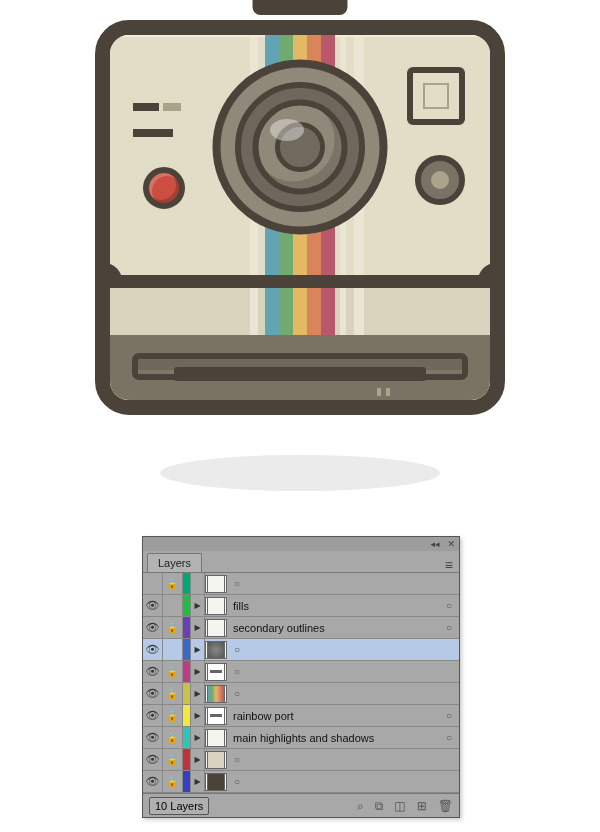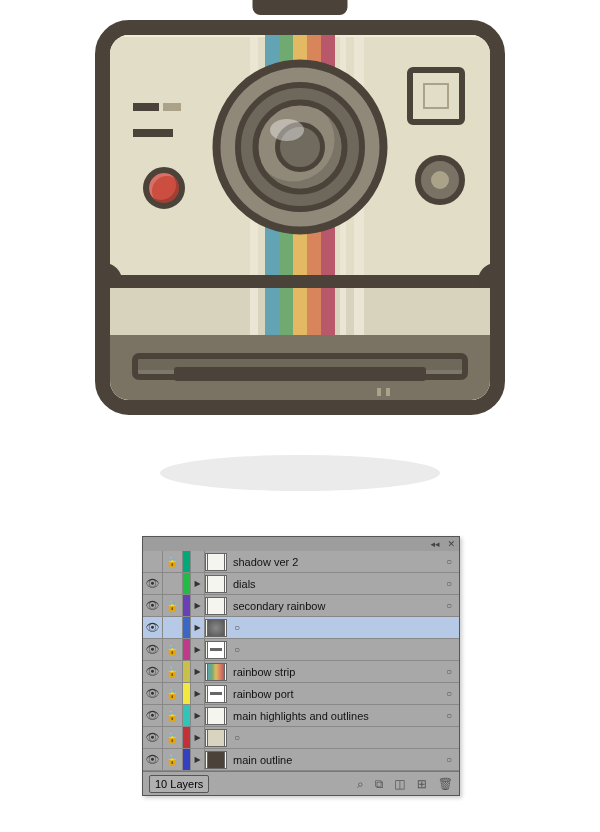--- a/index.html
+++ b/index.html
@@ -199,70 +199,73 @@
   </div>
 </div>
 
 <div class="shadow-ell"></div>
 
 <div class="panel">
   <div class="panel-head">
     <span class="dchevron">◂◂</span>
     <span class="xclose">✕</span>
   </div>
+  <div class="tabbar">
+    <div class="tab">Layers</div>
+    <span class="hamb">≡</span>
+  </div>
   <div class="layers" id="layer-list">
       <div class="layer">
         <div class="col vis"></div>
         <div class="col lock">
           <span class="lockicon">🔒</span>
         </div>
         <div class="col clr">
           <div class="clrswatch" style="background:#00aa77"></div>
         </div>
         <div class="col tog"></div>
         <div class="col thumb">
           <div class="thumb blank"></div>
         </div>
-        <div class="lname">shadow ver 2</div>
         <div class="target">○</div>
       </div>
       <div class="layer">
         <div class="col vis">
           <span class="eye">👁</span>
         </div>
         <div class="col lock"></div>
         <div class="col clr">
           <div class="clrswatch" style="background:#22bb44"></div>
         </div>
         <div class="col tog">
           <span class="tog">▶</span>
         </div>
         <div class="col thumb">
           <div class="thumb blank"></div>
         </div>
-        <div class="lname">dials</div>
+        <div class="lname">fills</div>
         <div class="target">○</div>
       </div>
       <div class="layer">
         <div class="col vis">
           <span class="eye">👁</span>
         </div>
         <div class="col lock">
           <span class="lockicon">🔒</span>
         </div>
         <div class="col clr">
           <div class="clrswatch" style="background:#6a3fb5"></div>
         </div>
         <div class="col tog">
           <span class="tog">▶</span>
         </div>
         <div class="col thumb">
           <div class="thumb blank"></div>
         </div>
-        <div class="lname">secondary rainbow</div>
+        <div class="lname">secondary outlines</div>
         <div class="target">○</div>
       </div>
       <div class="layer selected">
         <div class="col vis">
           <span class="eye">👁</span>
         </div>
         <div class="col lock"></div>
         <div class="col clr">
           <div class="clrswatch" style="background:#3a68c8"></div>
         </div>
@@ -301,21 +304,20 @@
         </div>
         <div class="col clr">
           <div class="clrswatch" style="background:#c8c04a"></div>
         </div>
         <div class="col tog">
           <span class="tog">▶</span>
         </div>
         <div class="col thumb">
           <div class="thumb rain"></div>
         </div>
-        <div class="lname">rainbow strip</div>
         <div class="target">○</div>
       </div>
       <div class="layer">
         <div class="col vis">
           <span class="eye">👁</span>
         </div>
         <div class="col lock">
           <span class="lockicon">🔒</span>
         </div>
         <div class="col clr">
@@ -339,21 +341,21 @@
         </div>
         <div class="col clr">
           <div class="clrswatch" style="background:#30c5b8"></div>
         </div>
         <div class="col tog">
           <span class="tog">▶</span>
         </div>
         <div class="col thumb">
           <div class="thumb blank"></div>
         </div>
-        <div class="lname">main highlights and outlines</div>
+        <div class="lname">main highlights and shadows</div>
         <div class="target">○</div>
       </div>
       <div class="layer">
         <div class="col vis">
           <span class="eye">👁</span>
         </div>
         <div class="col lock">
           <span class="lockicon">🔒</span>
         </div>
         <div class="col clr">
@@ -376,21 +378,20 @@
         </div>
         <div class="col clr">
           <div class="clrswatch" style="background:#3540c0"></div>
         </div>
         <div class="col tog">
           <span class="tog">▶</span>
         </div>
         <div class="col thumb">
           <div class="thumb outline"></div>
         </div>
-        <div class="lname">main outline</div>
         <div class="target">○</div>
       </div>
     </div>
   <div class="panel-foot">
     <span class="count">10 Layers</span>
     <div class="foot-icons">
       <span>⌕</span>
       <span>⧉</span>
       <span>◫</span>
       <span>⊞</span>

